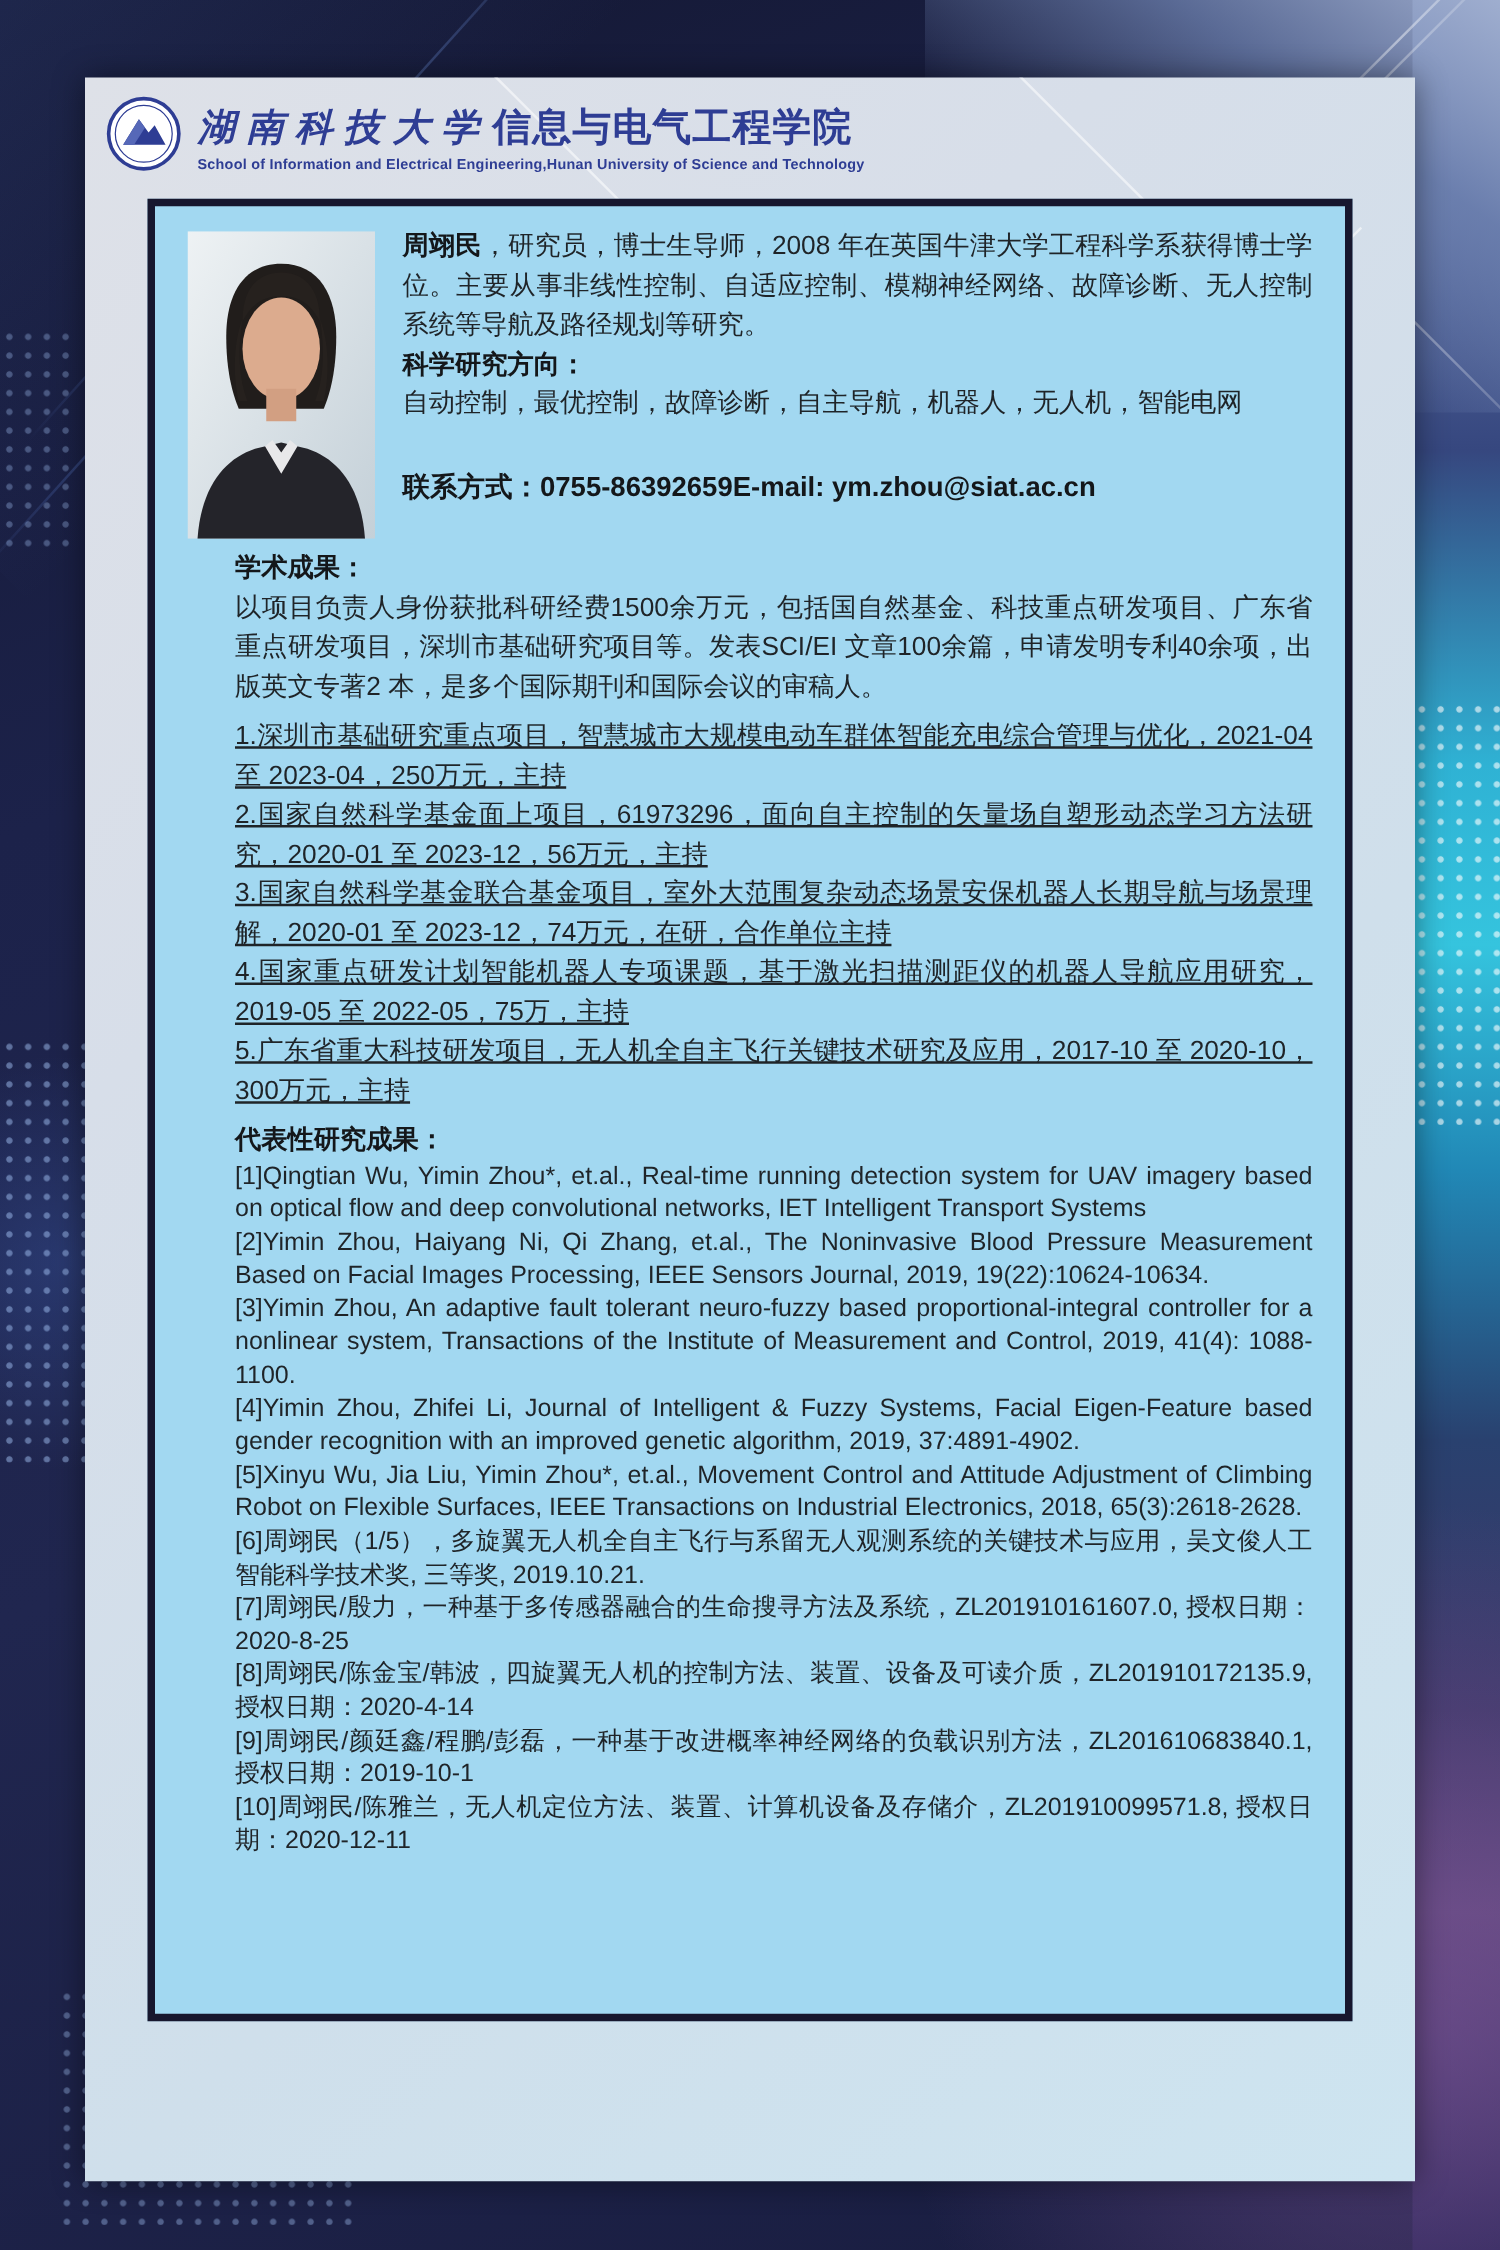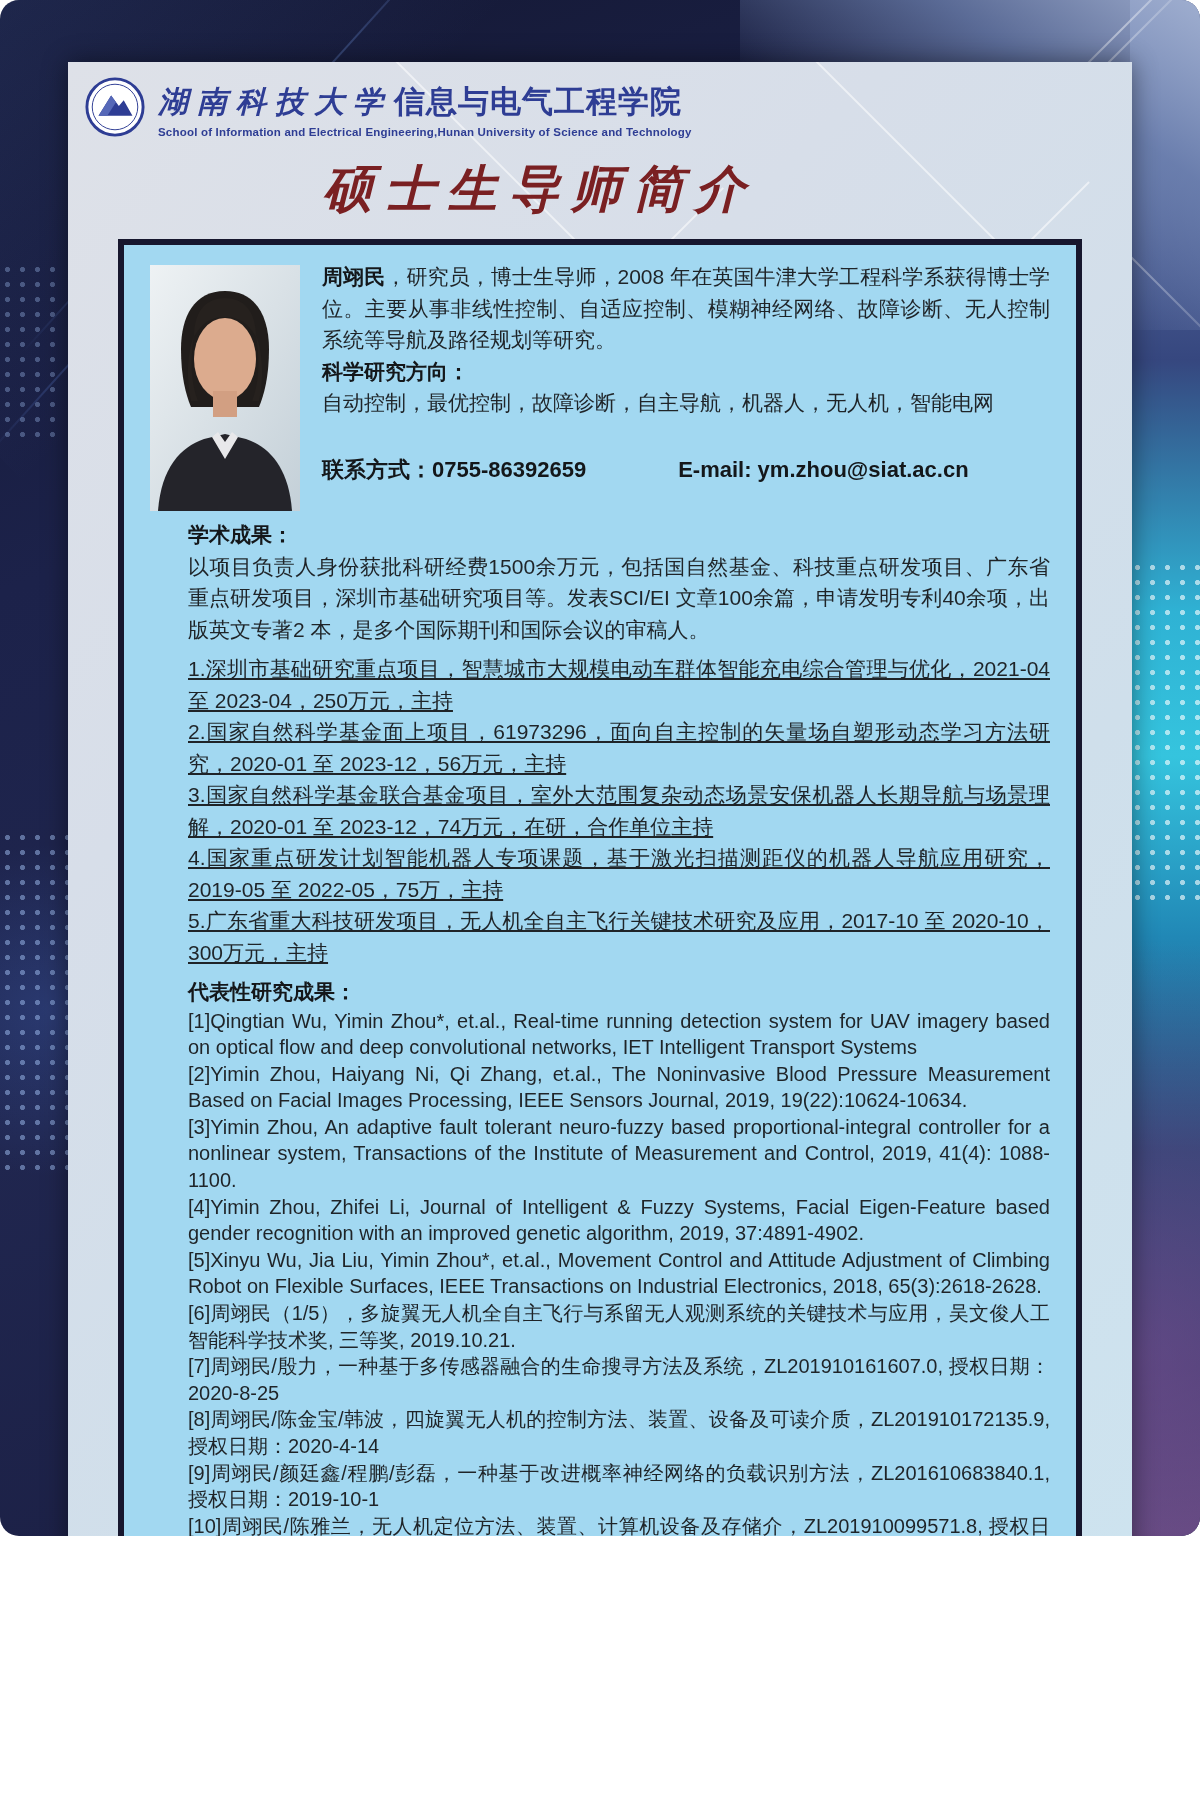--- a/index.html
+++ b/index.html
@@ -1,18 +1,18 @@
 <!DOCTYPE html>
 <html><head>
 <meta charset="utf-8">
 <style>
   html,body{margin:0;padding:0;}
   body{font-family:"Liberation Sans",sans-serif;}
-  .stage{position:relative;width:1200px;height:1536px;overflow:hidden;
-    background:linear-gradient(160deg,#141833 0%,#1c224a 30%,#20264f 58%,#191d40 100%);border-radius:19px;}
+  .stage{position:relative;width:1200px;height:1800px;overflow:hidden;
+    background:linear-gradient(160deg,#141833 0%,#1c224a 30%,#20264f 58%,#191d40 100%);}
   
   .right-band{position:absolute;right:0;top:0;width:70px;height:1800px;z-index:0;
     background:linear-gradient(180deg,#8494bd 0%,#5c6fa2 8%,#36477f 20%,#2fb2d4 34%,#35c4de 42%,#2188b6 52%,#29416f 64%,#3d3868 76%,#5d4679 85%,#262353 100%);}
   .tr-tri{position:absolute;top:0;right:0;width:460px;height:330px;z-index:0;
     background:linear-gradient(215deg,rgba(160,175,208,.95) 0%,rgba(112,132,178,.75) 28%,rgba(60,75,130,0) 62%);}
   .br-purple{position:absolute;right:0;bottom:0;width:560px;height:640px;z-index:0;
     background:radial-gradient(circle at 88% 72%,rgba(126,86,156,.55),rgba(126,86,156,0) 62%);}
   .tl-band{position:absolute;top:-120px;left:-160px;width:760px;height:520px;z-index:0;
     transform:rotate(-45deg);background:linear-gradient(rgba(72,98,176,.20),rgba(72,98,176,0) 70%);}
   .left-glow{position:absolute;left:-60px;top:800px;width:220px;height:420px;z-index:0;
@@ -56,21 +56,21 @@
   .panel{box-sizing:border-box;margin:16px 0 0 50px;width:964px;min-height:1458px;
     border:6px solid #17172e;background:#a2d8f1;padding:16px 26px 28px 26px;
     color:#1f2428;font-size:21px;line-height:1.5;}
   .photo{float:left;width:150px;height:246px;margin:4px 22px 8px 0;}
   .photo svg{display:block;width:150px;height:246px;}
   p{margin:0;padding-left:38px;}
   .b{font-weight:700;color:#14171a;}
   .intro{text-align:justify;}
   .rd-label{}
   .contact{margin-top:34px;font-size:22px;}
-  .contact .email{margin-left:92px;}
+  .contact .email{}
   .section{clear:both;margin-top:8px;}
   .just{text-align:justify;text-justify:inter-ideograph;}
   .pubs p.item{font-size:20px;line-height:1.33;text-align:justify;text-justify:inter-ideograph;}
   .projects p.item{text-align:justify;text-justify:inter-ideograph;text-decoration:underline;}
 </style>
 </head>
 <body>
 
 <div class="stage">
   <div class="tl-band"></div>
@@ -108,21 +108,20 @@
         </span>
         <div class="hdr-text">
           <div class="hdr-cn">
             <span class="uni-script">湖南科技大学</span>
             <span class="school-bold">信息与电气工程学院</span>
           </div>
           <div class="hdr-en">School of Information and Electrical Engineering,Hunan University of Science and Technology</div>
         </div>
       </div>
 
-      <h1 class="title">硕士生导师简介</h1>
 
       <div class="panel">
         <div class="photo">
           <svg viewBox="0 0 150 246">
             <defs>
               <linearGradient id="pbg" x1="0" y1="0" x2="1" y2="1">
                 <stop offset="0" stop-color="#eef2f4"></stop>
                   <stop offset="1" stop-color="#c4d0d8"></stop>
               </linearGradient>
             </defs>

